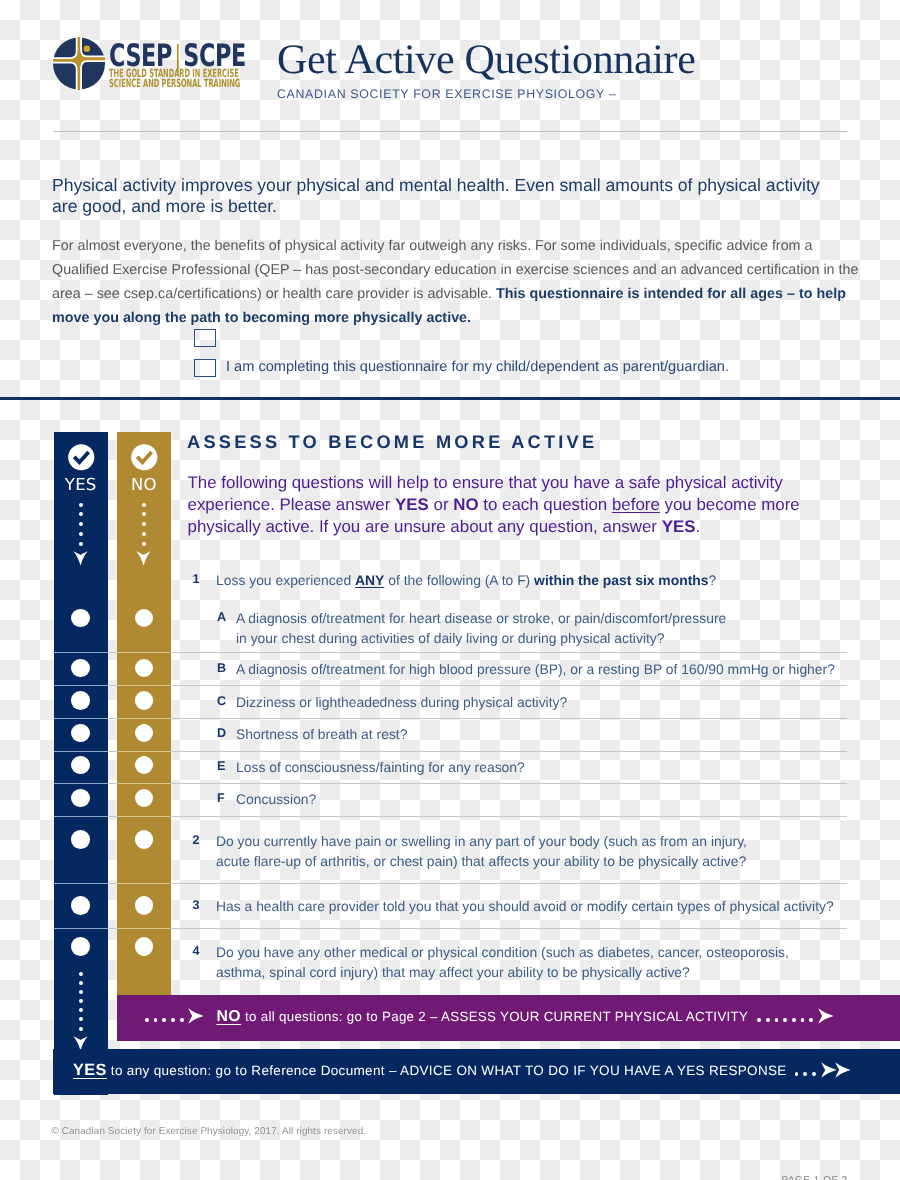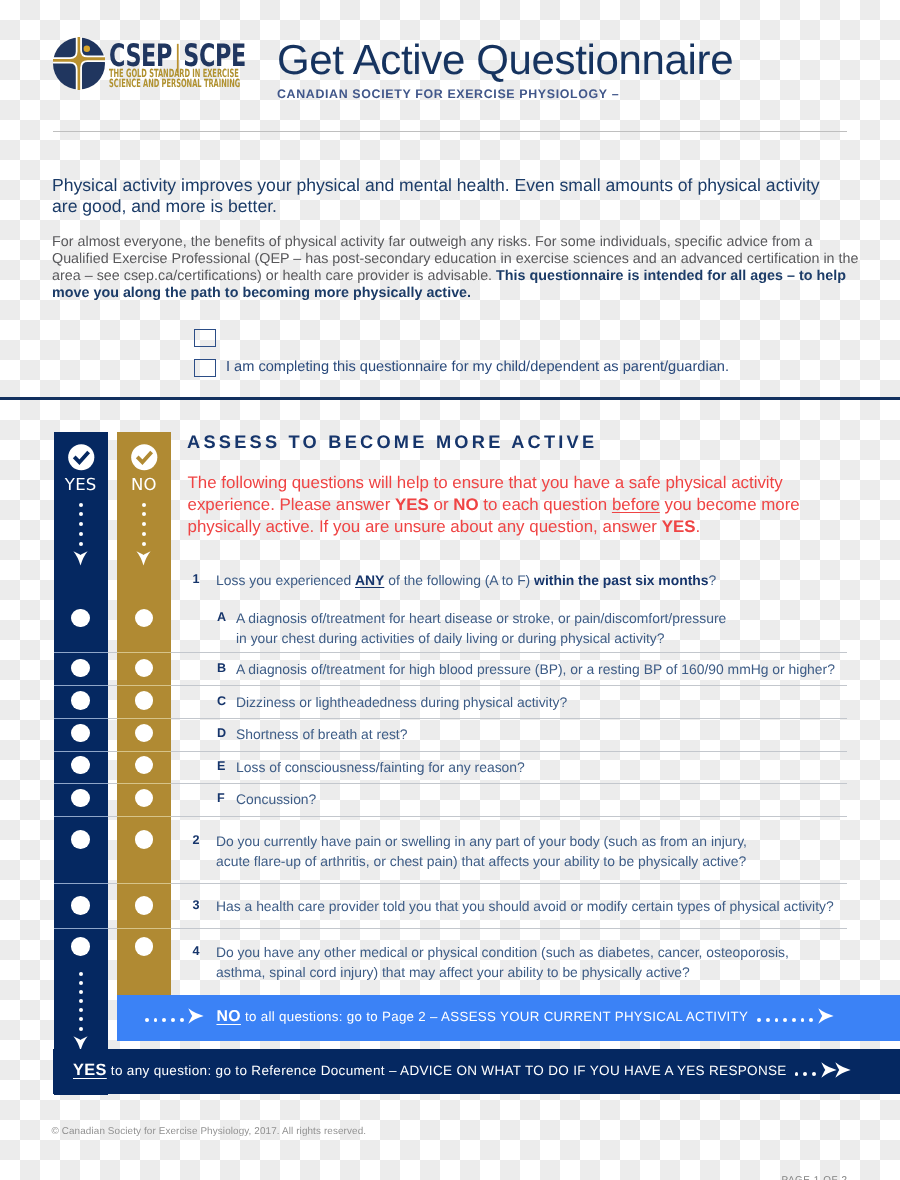--- a/index.html
+++ b/index.html
@@ -25,32 +25,32 @@
      font-weight:bold;font-size:31px;letter-spacing:-0.5px;color:#20365f;
      line-height:26px;white-space:nowrap;transform:scaleX(0.80);
      transform-origin:left top;}
   .csep-wordmark .bar{color:#b9912f;font-weight:normal;padding:0 3px;font-size:29px;}
   .csep-tag{font-family:"DejaVu Sans Condensed","DejaVu Sans",sans-serif;
      font-weight:bold;font-size:11.3px;color:#b0912f;line-height:9.6px;
      letter-spacing:0px;white-space:nowrap;transform:scaleX(0.655);
      transform-origin:left top;}
 
   #doc-title{left:277px;top:39px;font-size:42px;color:#16335f;
-     font-family:Liberation Sans, sans-serif;font-weight:300;
+     font-family:Liberation Serif, serif;font-weight:300;
      letter-spacing:-0.35px;line-height:42px;white-space:nowrap;}
   #doc-subtitle{left:277px;top:86px;font-size:12.4px;color:#41578a;
-     letter-spacing:0.65px;line-height:17.2px;font-weight:bold;}
+     letter-spacing:0.65px;line-height:17.2px;font-weight:normal;}
 
   #header-rule{left:53px;top:131px;width:794px;height:1px;background:#bfbfbf;}
 
   
   #intro-lead{left:52px;top:175px;width:790px;font-size:17.6px;color:#1c3c68;
      line-height:21px;font-weight:normal;letter-spacing:0px;}
   #intro-body{left:52px;top:234px;width:812px;font-size:14.3px;color:#58585b;
-     line-height:17px;letter-spacing:0.02px;}
+     line-height:24px;letter-spacing:0.02px;}
   #intro-body b{color:#1c3c68;font-weight:bold;}
 
   .chk-row{position:absolute;left:194px;font-size:14.6px;color:#2a4a7c;height:19px;}
   #chk-row-1{top:329px;}
   #chk-row-2{top:359px;}
   .chk-box{display:inline-block;width:20px;height:16px;border:1.7px solid #2b4d86;
      background:transparent;vertical-align:middle;box-sizing:content-box;}
   .chk-label{display:inline-block;margin-left:10px;vertical-align:middle;
      font-size:14.6px;color:#2a4a7c;line-height:18px;position:relative;top:-1px;}
 
@@ -73,41 +73,41 @@
   .arrowdown{display:block;margin:2.6px auto 0;}
   .dots-yes2 i{margin:0 auto 5.2px;}
   .dots-yes2 .arrowdown{margin-top:3.6px;}
   .bullet{position:absolute;width:18.6px;height:18.6px;border-radius:50%;background:#fff;}
   .yesb{left:71.3px;}
   .nob{left:134.5px;}
 
   
   #sec-heading{left:187px;top:432px;font-size:18.2px;font-weight:bold;color:#16356b;
      letter-spacing:3.25px;line-height:20px;white-space:nowrap;}
-  #sec-intro{left:187.5px;top:472px;width:650px;font-size:16.9px;color:#ef4444;
+  #sec-intro{left:187.5px;top:472px;width:650px;font-size:16.9px;color:#4c1d95;
      line-height:21.9px;}
   #sec-intro b{font-weight:bold;}
   #sec-intro u{text-decoration:underline;text-underline-offset:2px;}
 
   
   .qrow{position:absolute;left:188px;}
   .qnum{position:absolute;left:4.5px;top:0.5px;font-weight:bold;font-size:12.6px;color:#16356b;}
   .qtxt{position:absolute;left:28px;font-size:13.9px;color:#3d5c86;line-height:19.7px;display:block;}
   .qtxt b{font-weight:bold;color:#16356b;}
   .qtxt u{font-weight:bold;color:#16356b;text-underline-offset:2px;}
   .srow{position:absolute;left:188px;}
   .slet{position:absolute;left:29px;top:0.5px;font-weight:bold;font-size:12.6px;color:#16356b;}
   .stxt{position:absolute;left:48px;font-size:13.9px;color:#3d5c86;line-height:19.7px;display:block;}
 
   .sep{position:absolute;left:53.5px;width:793.5px;height:1px;background:#c3c7cd;}
   .sep i{position:absolute;left:0;top:0;width:54.3px;height:1px;background:#8fa6c9;}
   .sep u{position:absolute;left:63.2px;top:0;width:54.3px;height:1px;background:#d7c489;}
 
   
-  #band-no{left:117px;top:995px;width:783px;height:46px;background:#3b82f6;}
+  #band-no{left:117px;top:995px;width:783px;height:46px;background:#701a75;}
   #band-yes{left:53px;top:1049px;width:847px;height:45px;background:#052861;}
   .band-inner{position:absolute;white-space:nowrap;color:#fff;}
   #band-no .band-inner{left:28px;top:13px;}
   #band-yes .band-inner{left:20px;top:12px;}
   #band-yes .band-txt{font-size:13.5px;letter-spacing:0.33px;}
   #band-yes .band-kw{font-size:16.3px;}
   .band-kw{font-size:15.8px;font-weight:bold;text-decoration:underline;
      text-underline-offset:2.5px;letter-spacing:0.4px;}
   .band-txt{font-size:13.3px;letter-spacing:0.32px;}
   .band-dots{display:inline-block;vertical-align:1px;font-size:0;}

